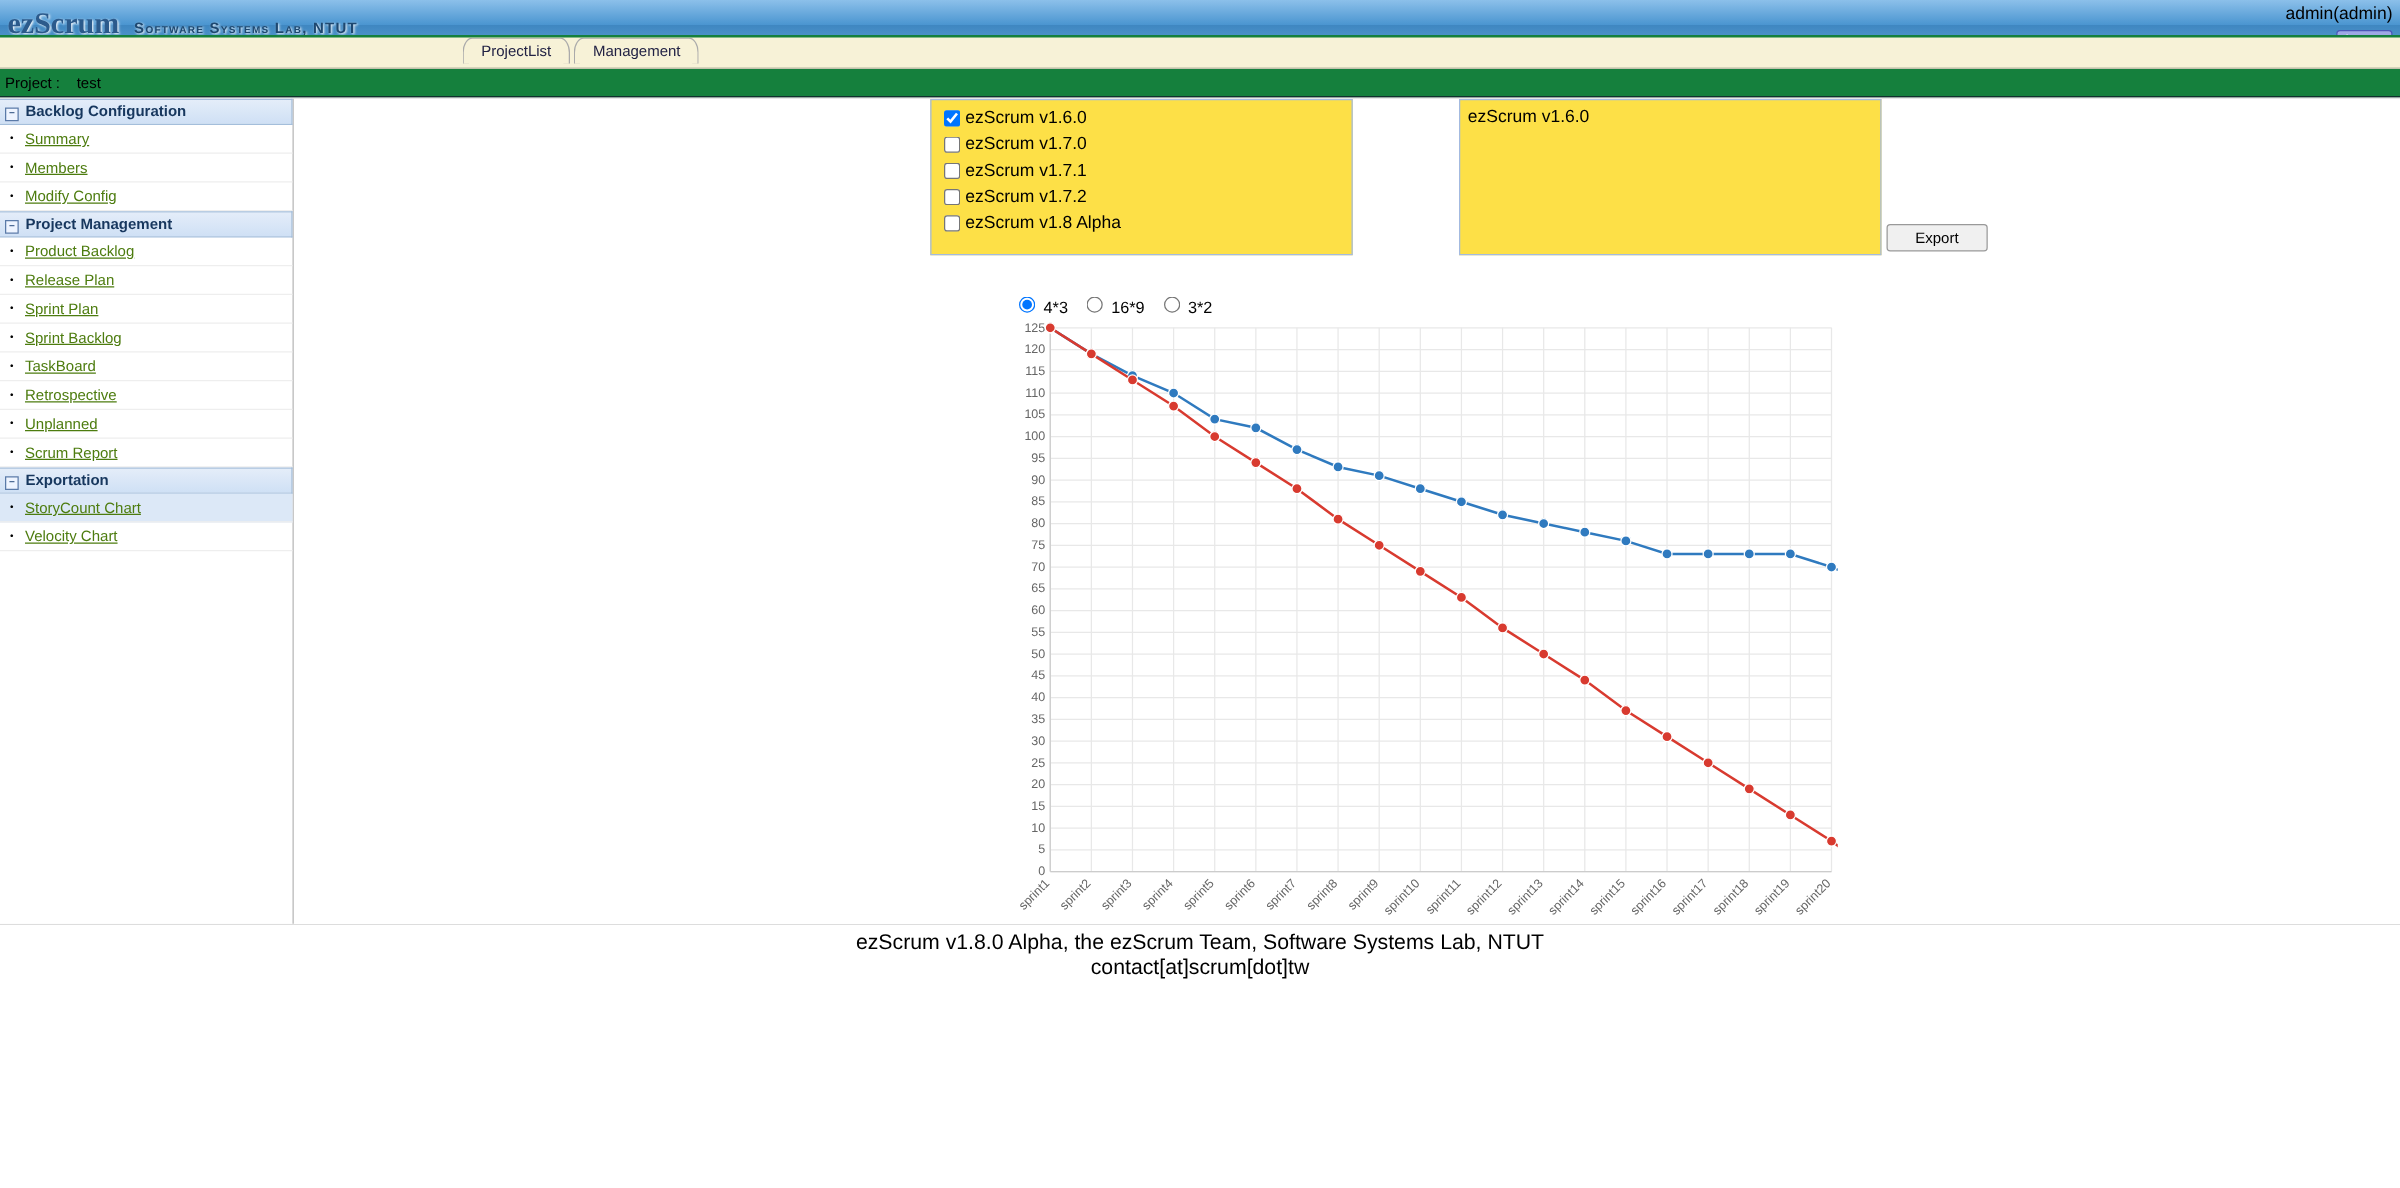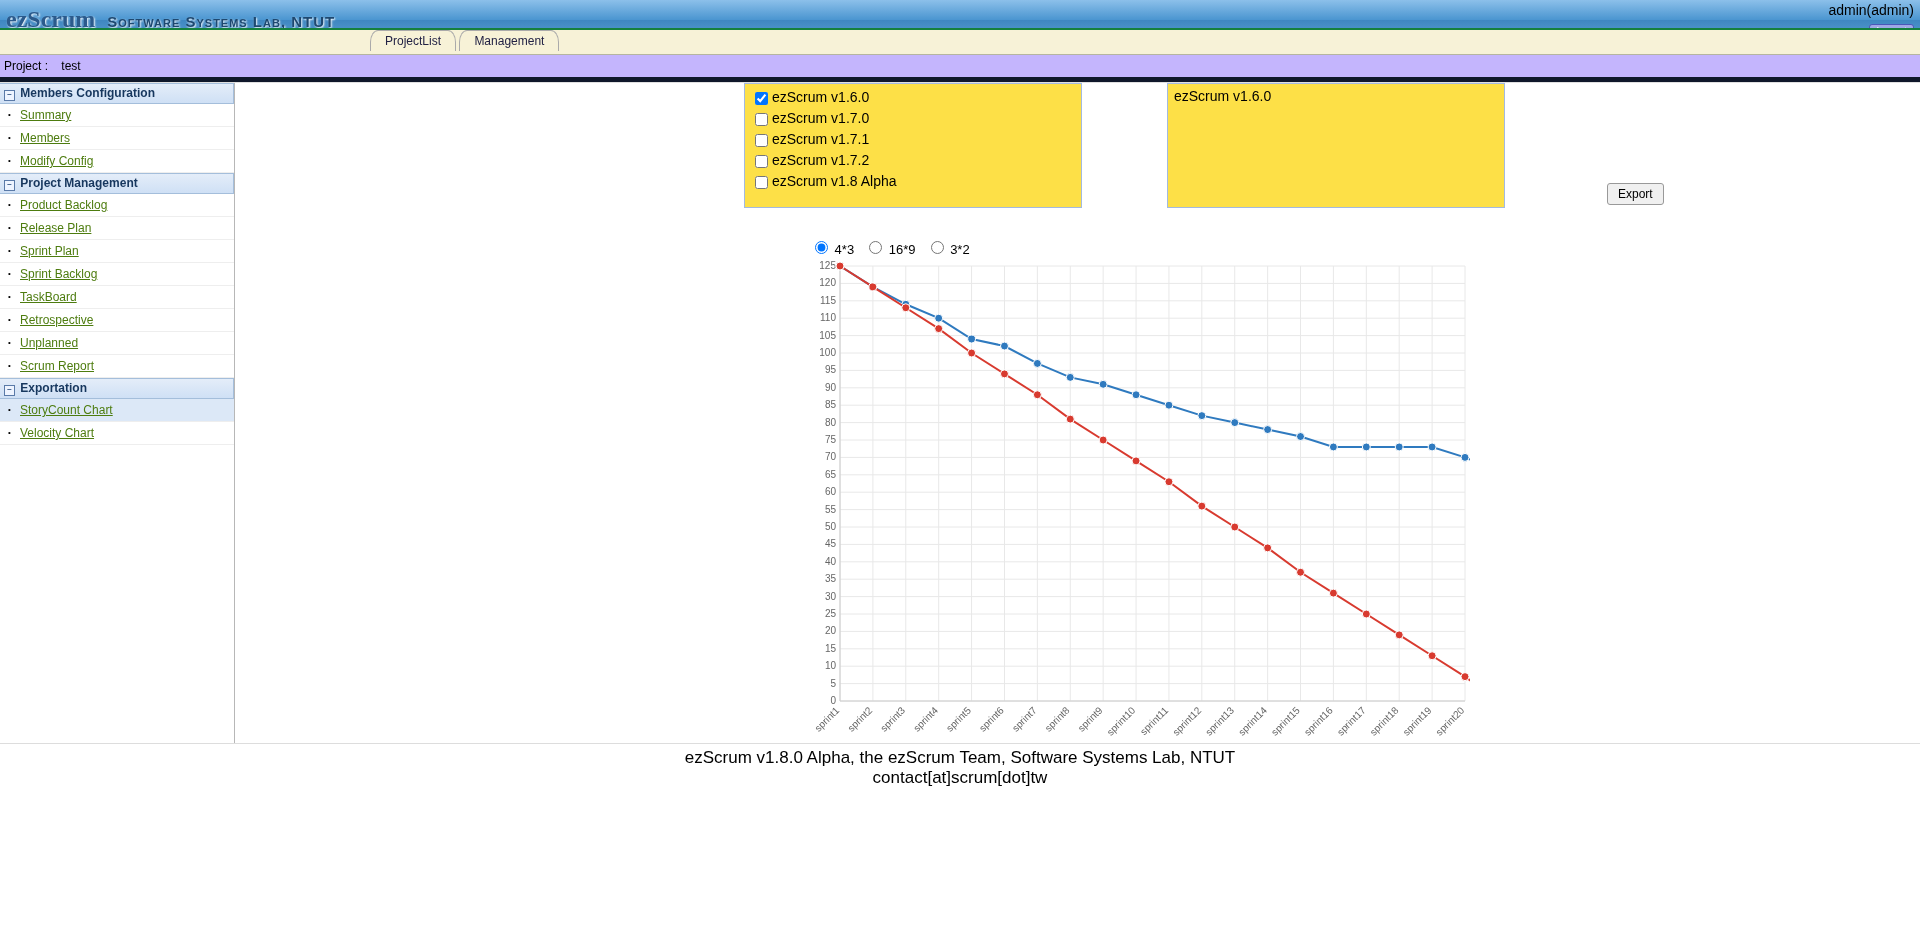--- a/index.html
+++ b/index.html
@@ -1,38 +1,38 @@
 <!DOCTYPE html>
 <html><head>
 <meta charset="utf-8">
 <style>
 html, body { margin:0; padding:0; font-family: Arial, Helvetica, sans-serif; font-size:12px; color:#000; background:#fff; }
 .top-banner { height:40px; background:linear-gradient(to bottom,#8cc0ea,#4a95d0 50%,#3f87c1 51%,#5b9ed2); position:relative; }
 .logo-area { position:absolute; left:6px; top:6px; font-family:"Comic Sans MS", cursive; font-size:24px; color:#2b5a8c; text-shadow:1px 1px 2px #fff; font-weight:bold;}
 .logo-area b { color:#2b5a8c;margin-top:28px; }
-.logo-sub { font-family:Arial; font-size:15px; letter-spacing:1px; color:#1e4870; font-variant:small-caps; font-weight:bold; margin-left:6px;}
+.logo-sub { font-family:Arial; font-size:12px; letter-spacing:1px; color:#1e4870; font-variant:small-caps; font-weight:bold; margin-left:6px;}
 .user-text { position:absolute; right:6px; top:2px; font-size:14px; }
 .logout-btn { position:absolute; right:6px; top:24px; background:#9ea8e6; border:1px solid #4a57b8; border-radius:3px; color:#fff; font-size:10px; padding:1px 6px; cursor:pointer;}
 .tab-strip { height:24px; background:#f7f2d7; border-top:2px solid #15803d; border-bottom:1px solid #b5b5a0; padding-left:370px; position:relative; margin-top:-12px;}
 .tab { display:inline-block; padding:3px 14px 3px 14px; border:1px solid #aaa; border-bottom:none; border-radius:8px 8px 0 0 / 12px 12px 0 0; background:#f7f2d7; margin-right:0; position:relative; top:0; color:#224; cursor:pointer;}
-.project-bar { background:#c4b5fd; border-bottom:5px solid #0f172a; padding:4px 4px;}
+.project-bar { background:#15803d; border-bottom:1px solid #0f172a; padding:4px 4px;}
 .layout { display:flex; height:660px; border-top:1px solid #e0e0e0;}
 .sidebar { width:234px; border-right:1px solid #b7b7b7; background:#fff; }
 .sb-group-h { background:linear-gradient(to bottom,#e4edf9,#cfe0f5); border:1px solid #a4bedb; border-left:none; padding:2px 4px; font-weight:bold; font-size:12px; color:#17375e; position:relative;}
 .sb-item { padding:4px 4px 4px 20px; border-bottom:1px solid #eee; position:relative; cursor:pointer;}
 .sb-item .bullet { position:absolute; left:8px; top:6px; font-size:8px; }
 .sb-item a { color:#4d7c0f; text-decoration:underline; }
 .sb-item.selected { background:#dce8f7; }
 .main { flex:1; overflow:auto; position:relative; background:#fff;}
 .release-box, .right-box { border:1px solid #a3bae0; background:#fde047; }
 .release-box { position:absolute; left:509px; top:0; width:324px; height:115px; padding:4px 6px; overflow:auto;}
 .right-box   { position:absolute; left:932px; top:0; width:324px; height:115px; padding:4px 6px;}
 .cb-row { padding:1px 0; font-size:14px; }
 .cb-row input { vertical-align:middle; margin-right:4px;}
-.export-btn { position:absolute; left:1372px; top:100px; padding:3px 10px; border:1px solid #999; background:#f0f0f0; border-radius:3px; cursor:pointer;}
+.export-btn { position:absolute; left:1274px; top:100px; padding:3px 22px; border:1px solid #999; background:#f0f0f0; border-radius:3px; cursor:pointer;}
 .chart-area { position:absolute; left:575px; top:155px; width:660px; height:520px; }
 .aspect-radio { margin-bottom:4px; font-size:13px;}
 .aspect-radio label { margin-right:10px;}
 .footer { text-align:center; font-size:17px; padding:4px 0 10px 0; border-top:1px solid #ddd;}
 svg text { font-family:Arial; }
 .seg-collapse { display:inline-block; width:9px; height:9px; border:1px solid #5a7aa8; background:#eef4ff; font-size:8px; line-height:8px; text-align:center; color:#3a5a88; margin-right:2px;}
 </style>
 </head>
 <body>
 
@@ -54,21 +54,21 @@
   <span>Project :</span>
   &nbsp;&nbsp;
   <span>test</span>
 </div>
 
 <div class="layout">
 
   <div class="sidebar">
     <div class="sb-group-h">
       <span class="seg-collapse">−</span>
-      <span>Members Configuration</span>
+      <span>Backlog Configuration</span>
     </div>
     <div class="sb-item"><span class="bullet">•</span><a>Summary</a></div>
     <div class="sb-item"><span class="bullet">•</span><a>Members</a></div>
     <div class="sb-item"><span class="bullet">•</span><a>Modify Config</a></div>
 
     <div class="sb-group-h">
       <span class="seg-collapse">−</span>
       <span>Project Management</span>
     </div>
     <div class="sb-item"><span class="bullet">•</span><a>Product Backlog</a></div>

